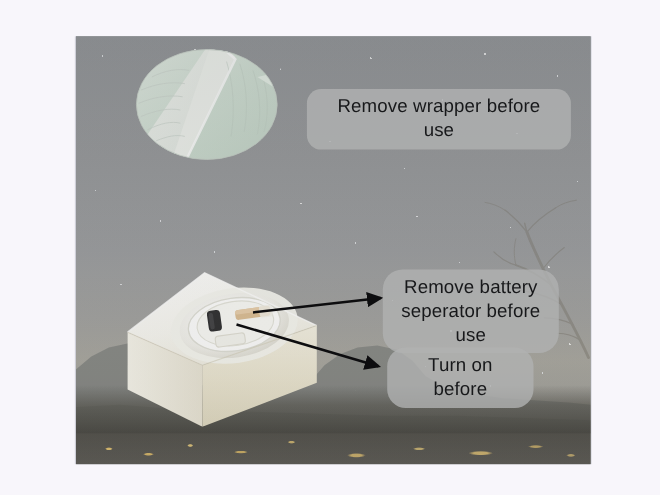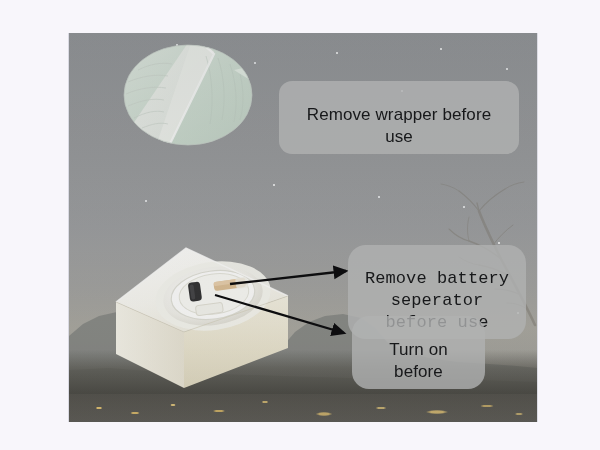--- a/index.html
+++ b/index.html
@@ -174,38 +174,37 @@
   .label {
     position: absolute;
     background: rgba(176,178,178,.80);
     border-radius: 14px;
     color: #17181a;
     font-family: "Liberation Sans", sans-serif;
     font-size: 17px;
     line-height: 1.28;
     letter-spacing: .1px;
     text-align: center;
-    padding: 23px 12px 6px 12px;
+    padding: 5px 12px 6px 12px;
     white-space: pre-line;
     box-sizing: border-box;
   }
 
   #label-wrapper {
     left: 210px;
     top: 48px;
     width: 240px;
     border-radius: 13px;
   }
 
   #label-battery {
     left: 279px;
     top: 212px;
-    width: 178px;
+    width: 160px;
     border-radius: 18px;
-    font-family: Liberation Mono, monospace;
   }
 
   #label-switch {
     left: 283px;
     top: 283px;
     width: 133px;
     border-radius: 17px;
   }
 </style>
 </head>

